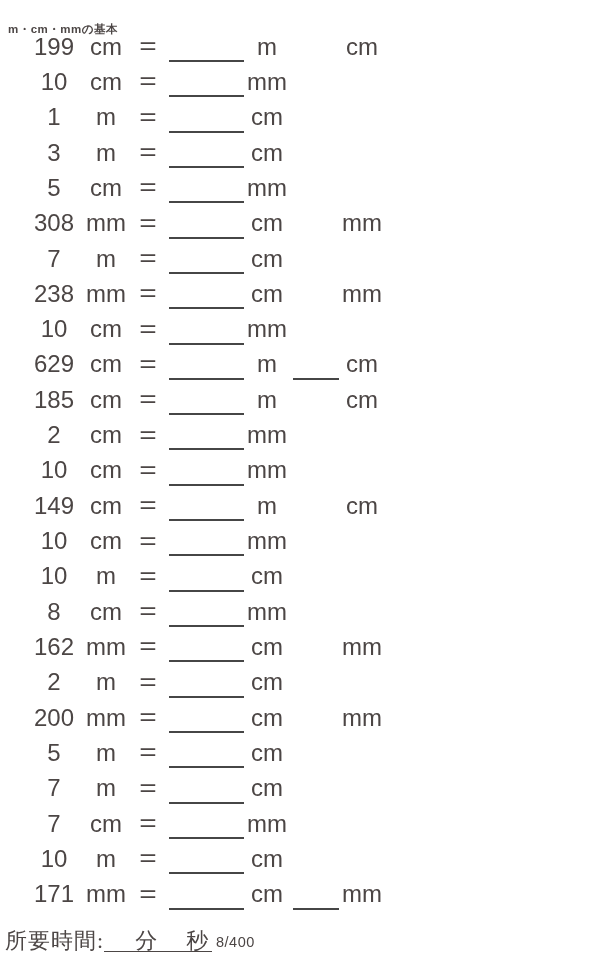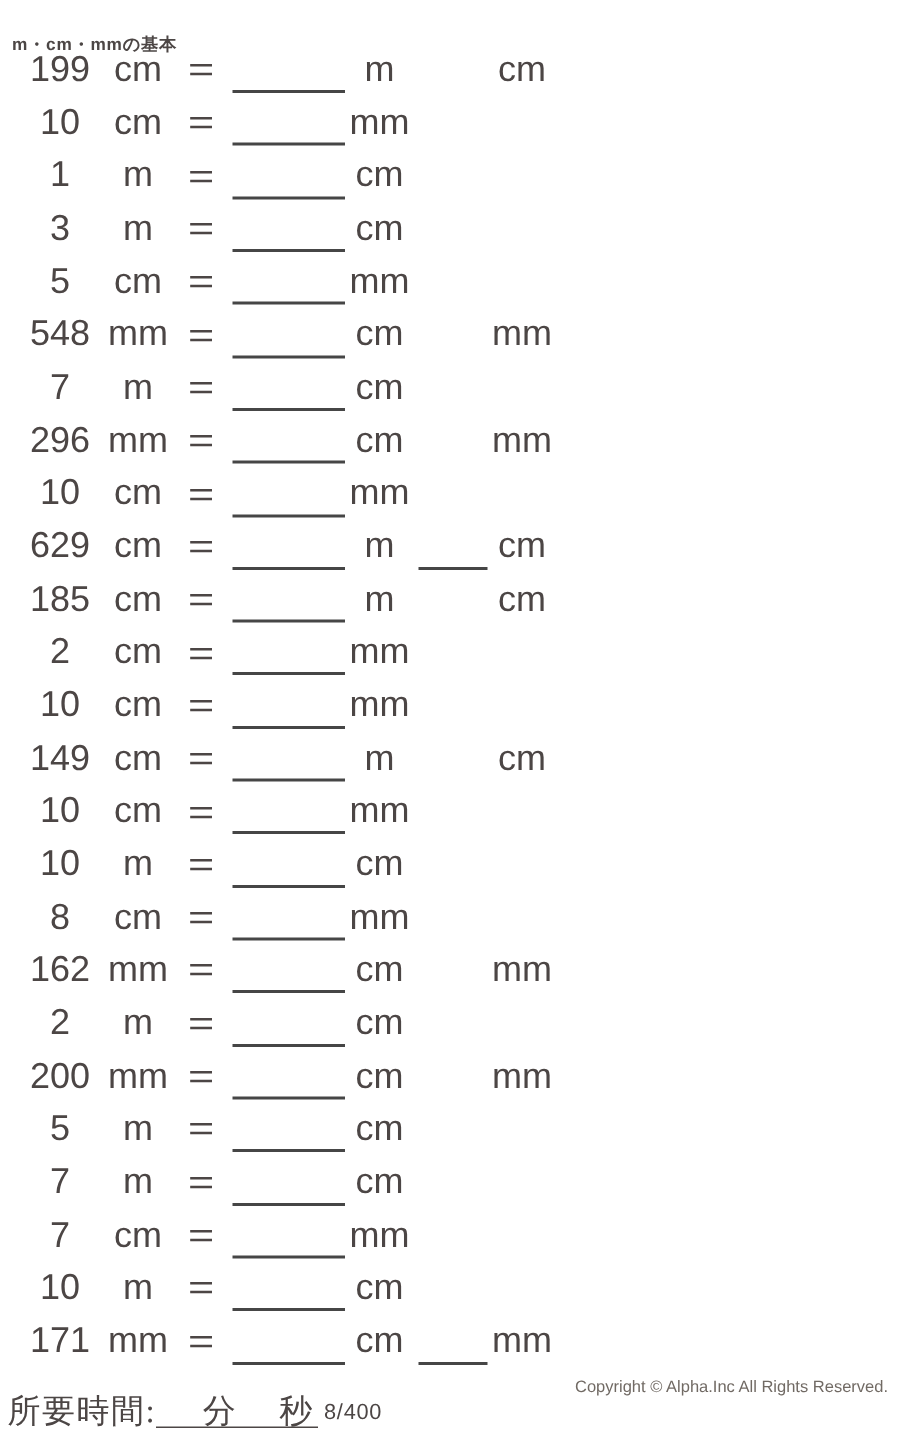--- a/index.html
+++ b/index.html
@@ -19,21 +19,21 @@
   }
 
   .title {
     position: absolute; left: 8px; top: 22px;
     font-size: 11.5px; letter-spacing: 0.5px;
     color: var(--text);
     font-weight: bold;
   }
 
   .problems {
-    position: absolute; left: 0; top: 29px; width: 490px;
+    position: absolute; left: 14px; top: 29px; width: 490px;
   }
   .row { position: relative; height: 35.32px; }
   .cell {
     position: absolute; top: 0; height: 100%;
     display: flex; align-items: center; justify-content: center;
     font-size: 24px; font-weight: 400; white-space: nowrap;
   }
   .c-num { left: 10px; width: 60px; }
   .c-u1  { left: 68px; width: 48px; }
   .c-eq  { left: 122px; width: 24px; font-size: 23px; transform: scaleX(1.3); }
@@ -122,40 +122,40 @@
   <div class="row">
     <span class="cell c-num">5</span>
     <span class="cell c-u1">cm</span>
     <span class="cell c-eq">=</span>
     <span class="blank c-blank1"></span>
     <span class="cell c-u2">mm</span>
 
   </div>
 
   <div class="row">
-    <span class="cell c-num">548</span>
+    <span class="cell c-num">308</span>
     <span class="cell c-u1">mm</span>
     <span class="cell c-eq">=</span>
     <span class="blank c-blank1"></span>
     <span class="cell c-u2">cm</span>
 
     <span class="cell c-u3">mm</span>
   </div>
 
   <div class="row">
     <span class="cell c-num">7</span>
     <span class="cell c-u1">m</span>
     <span class="cell c-eq">=</span>
     <span class="blank c-blank1"></span>
     <span class="cell c-u2">cm</span>
 
   </div>
 
   <div class="row">
-    <span class="cell c-num">296</span>
+    <span class="cell c-num">238</span>
     <span class="cell c-u1">mm</span>
     <span class="cell c-eq">=</span>
     <span class="blank c-blank1"></span>
     <span class="cell c-u2">cm</span>
 
     <span class="cell c-u3">mm</span>
   </div>
 
   <div class="row">
     <span class="cell c-num">10</span>
@@ -321,14 +321,13 @@
   <span>所要時間:</span>
   <span class="time-blank">
     <span>分</span>
     <span>秒</span>
   </span>
 </div>
 
 <div class="page-number">8/400</div>
 
 <div class="copyright">
-  <div>Copyright © Alpha.Inc All Rights Reserved.</div>
 </div>
 
 </body></html>

